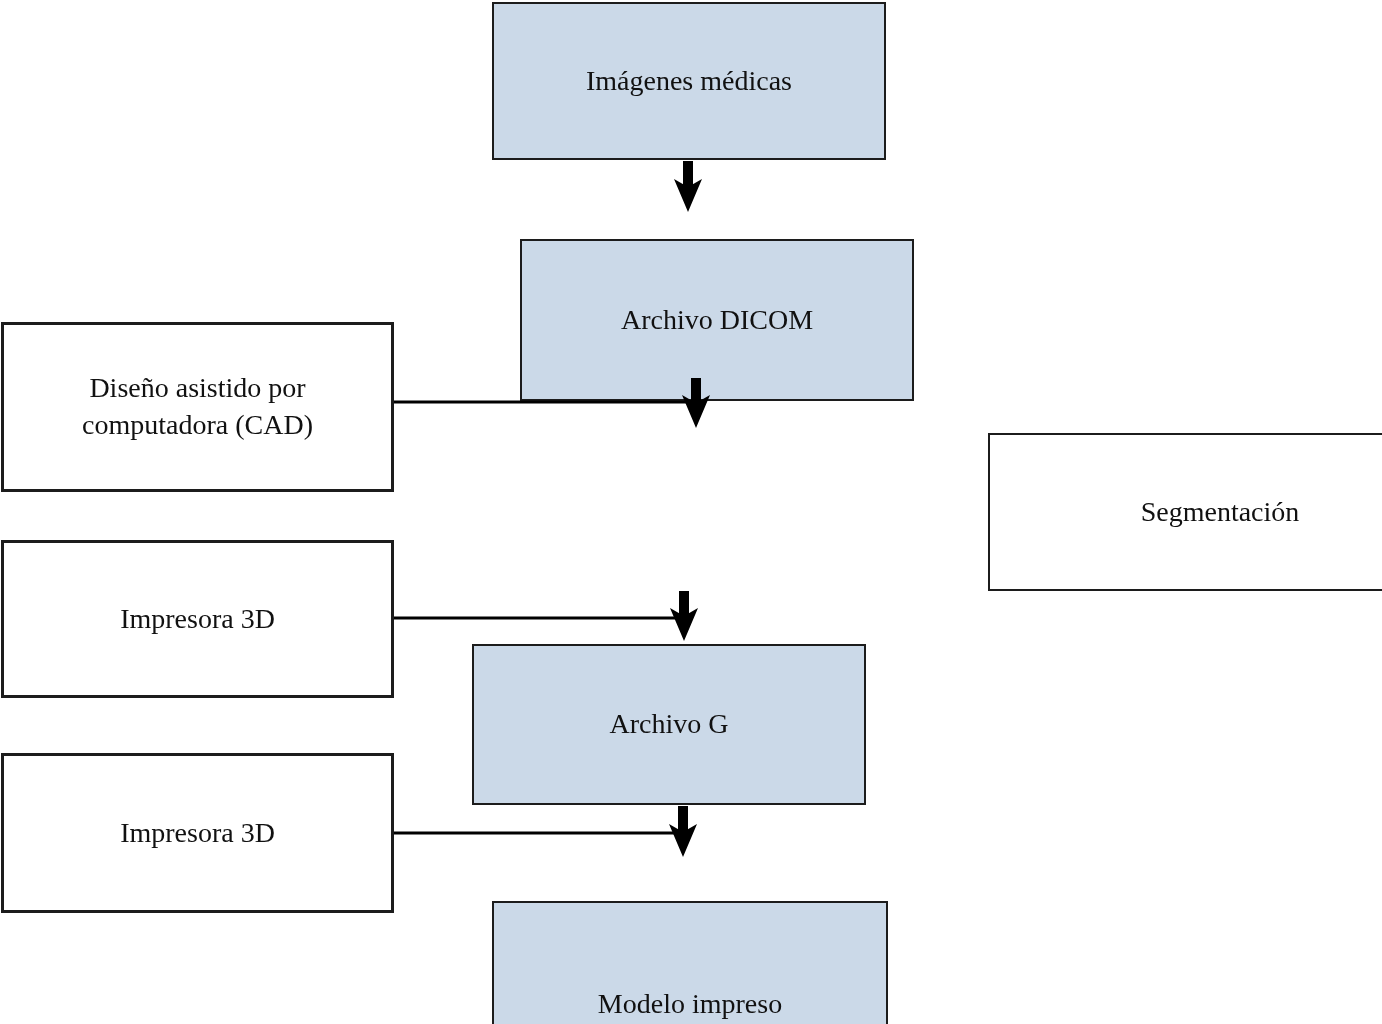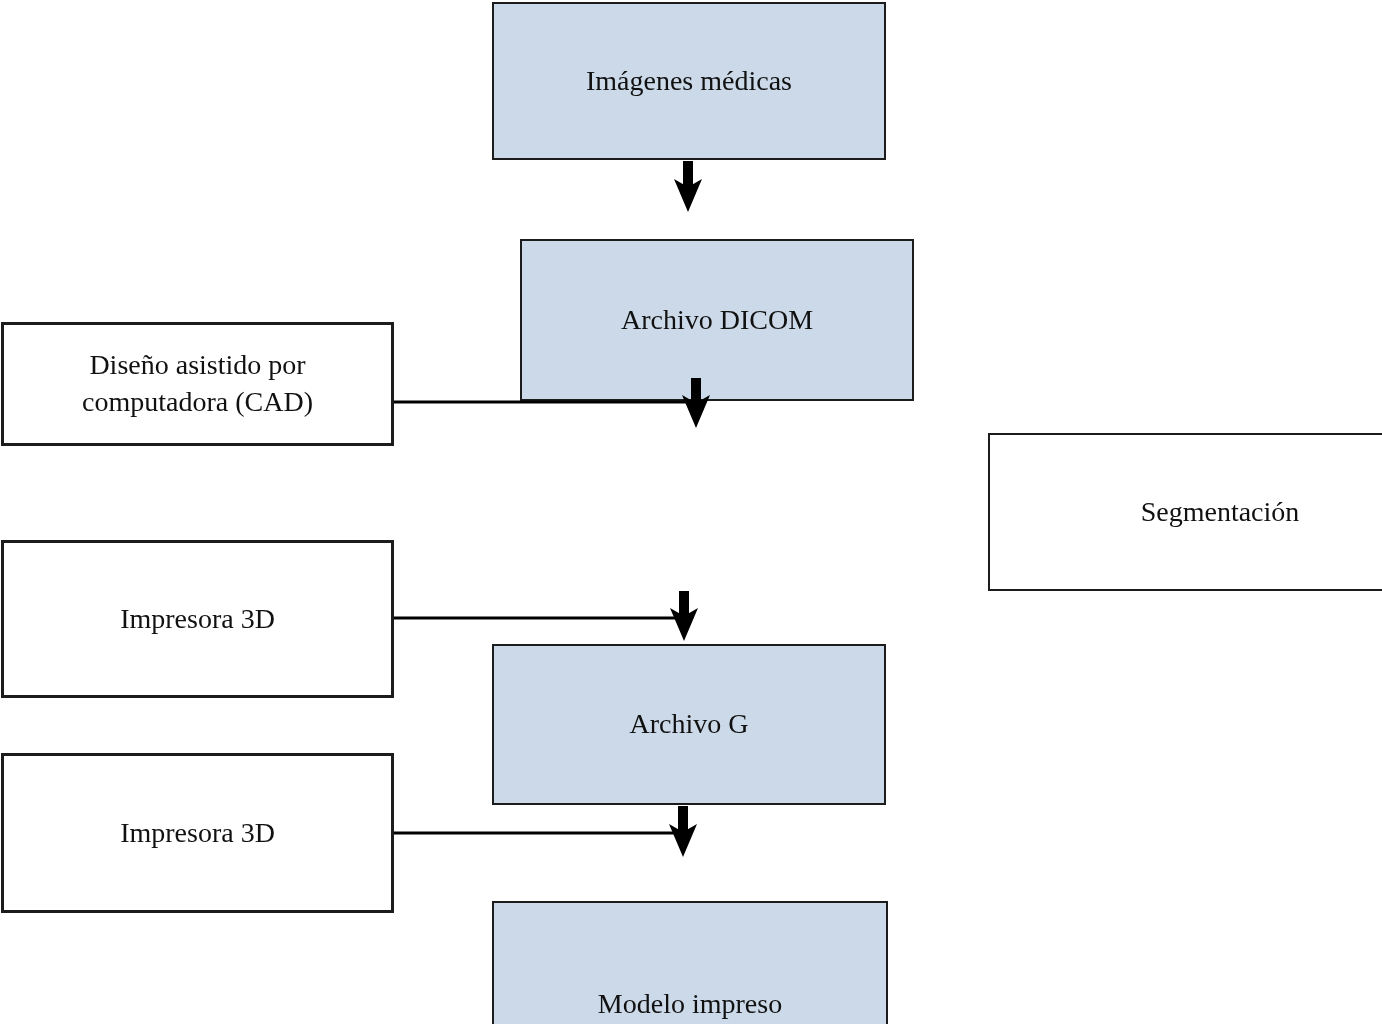--- a/index.html
+++ b/index.html
@@ -43,24 +43,24 @@
     border: 3px solid var(--border-color, #1c1c1c);
   }
   .side-right {
     background: var(--side-fill, #ffffff);
     border: 2px solid var(--border-color, #1c1c1c);
   }
   
   .n-medical   { left: 492px; top: 2px;   width: 394px; height: 158px; }
   .n-dicom     { left: 520px; top: 215px; width: 394px; height: 162px; margin-top: 24px; }
   .n-stl       { left: 492px; top: 430px; width: 394px; height: 160px; }
-  .n-gcode     { left: 492px; top: 644px; width: 394px; height: 161px; }
+  .n-gcode     { left: 472px; top: 644px; width: 394px; height: 161px; }
   .n-printed   { left: 492px; top: 901px; width: 396px; height: 206px; }
   
-  .n-cad       { left: 1px;   top: 322px; width: 393px; height: 124px; }
+  .n-cad       { left: 1px;   top: 322px; width: 393px; height: 170px; }
   .n-printer1  { left: 1px;   top: 540px; width: 393px; height: 158px; }
   .n-printer2  { left: 1px;   top: 753px; width: 393px; height: 160px; }
   
   .n-segment   { left: 988px; top: 433px; width: 464px; height: 158px; }
 </style>
 </head>
 <body>
 
 <div class="canvas">
 

